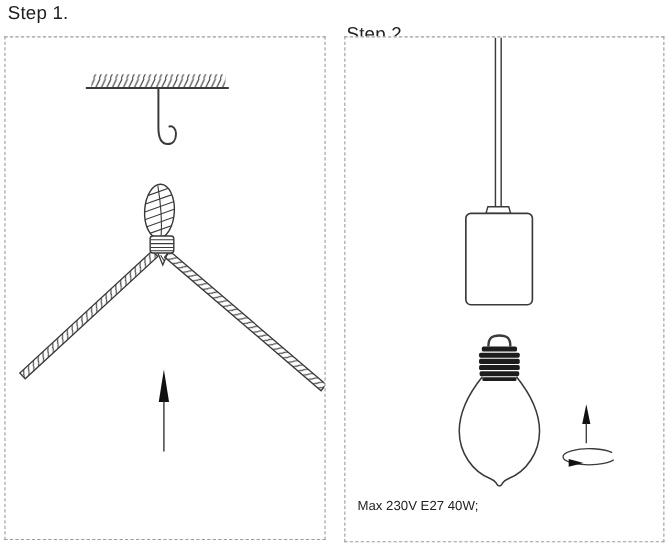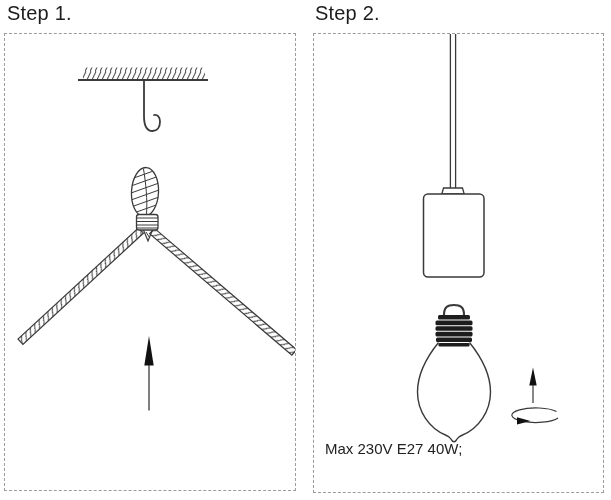--- a/index.html
+++ b/index.html
@@ -1,39 +1,39 @@
 <!DOCTYPE html>
 <html><head>
 <meta charset="utf-8">
 <style>
   html,body{margin:0;padding:0;background:#fff;}
   .sheet{
     position:relative;width:611px;height:500px;background:#fff;
     font-family:"Liberation Sans","DejaVu Sans",sans-serif;overflow:hidden;
   }
   .step-label{
-    position:absolute;top:2px;font-size:20px;color:#1c1c1c;letter-spacing:.2px;
+    position:absolute;top:2px;font-size:17px;color:#1c1c1c;letter-spacing:.2px;
   }
   .panel{
     position:absolute;top:33px;border:1px dashed #9c9c9c;background:#fff;box-sizing:border-box;
   }
   .panel svg{display:block;}
   .note{
-    position:absolute;left:11px;top:408px;font-size:15px;line-height:13.5px;color:#222;
+    position:absolute;left:11px;top:420px;font-size:12px;line-height:13.5px;color:#222;
     white-space:nowrap;
   }
   .ln{stroke:#3a3a3a;fill:none;}
 </style>
 </head>
 <body>
 
 <div class="sheet">
 
   <div class="step-label" style="left:7px;">Step 1.</div>
-  <div class="step-label" style="left:315px;">Step 2.</div>
+  <div class="step-label" style="left:315px;margin-top:19px;">Step 2.</div>
 
   <div class="panel" style="left:4px;width:292px;height:458px;">
     <svg width="290" height="456" viewBox="0 0 290 456">
       <defs>
         <pattern id="hatchP" patternUnits="userSpaceOnUse" width="5" height="12.5">
           <path d="M0,12.5 L6,0 M-5,12.5 L1,0" stroke="#3a3a3a" stroke-width="1"></path>
         </pattern>
         <pattern id="ropeP" patternUnits="userSpaceOnUse" width="6" height="7.2">
           <path d="M0,7.2 L7,-0.5 M-6,7.2 L1,-0.5" stroke="#3a3a3a" stroke-width="1"></path>
         </pattern>

